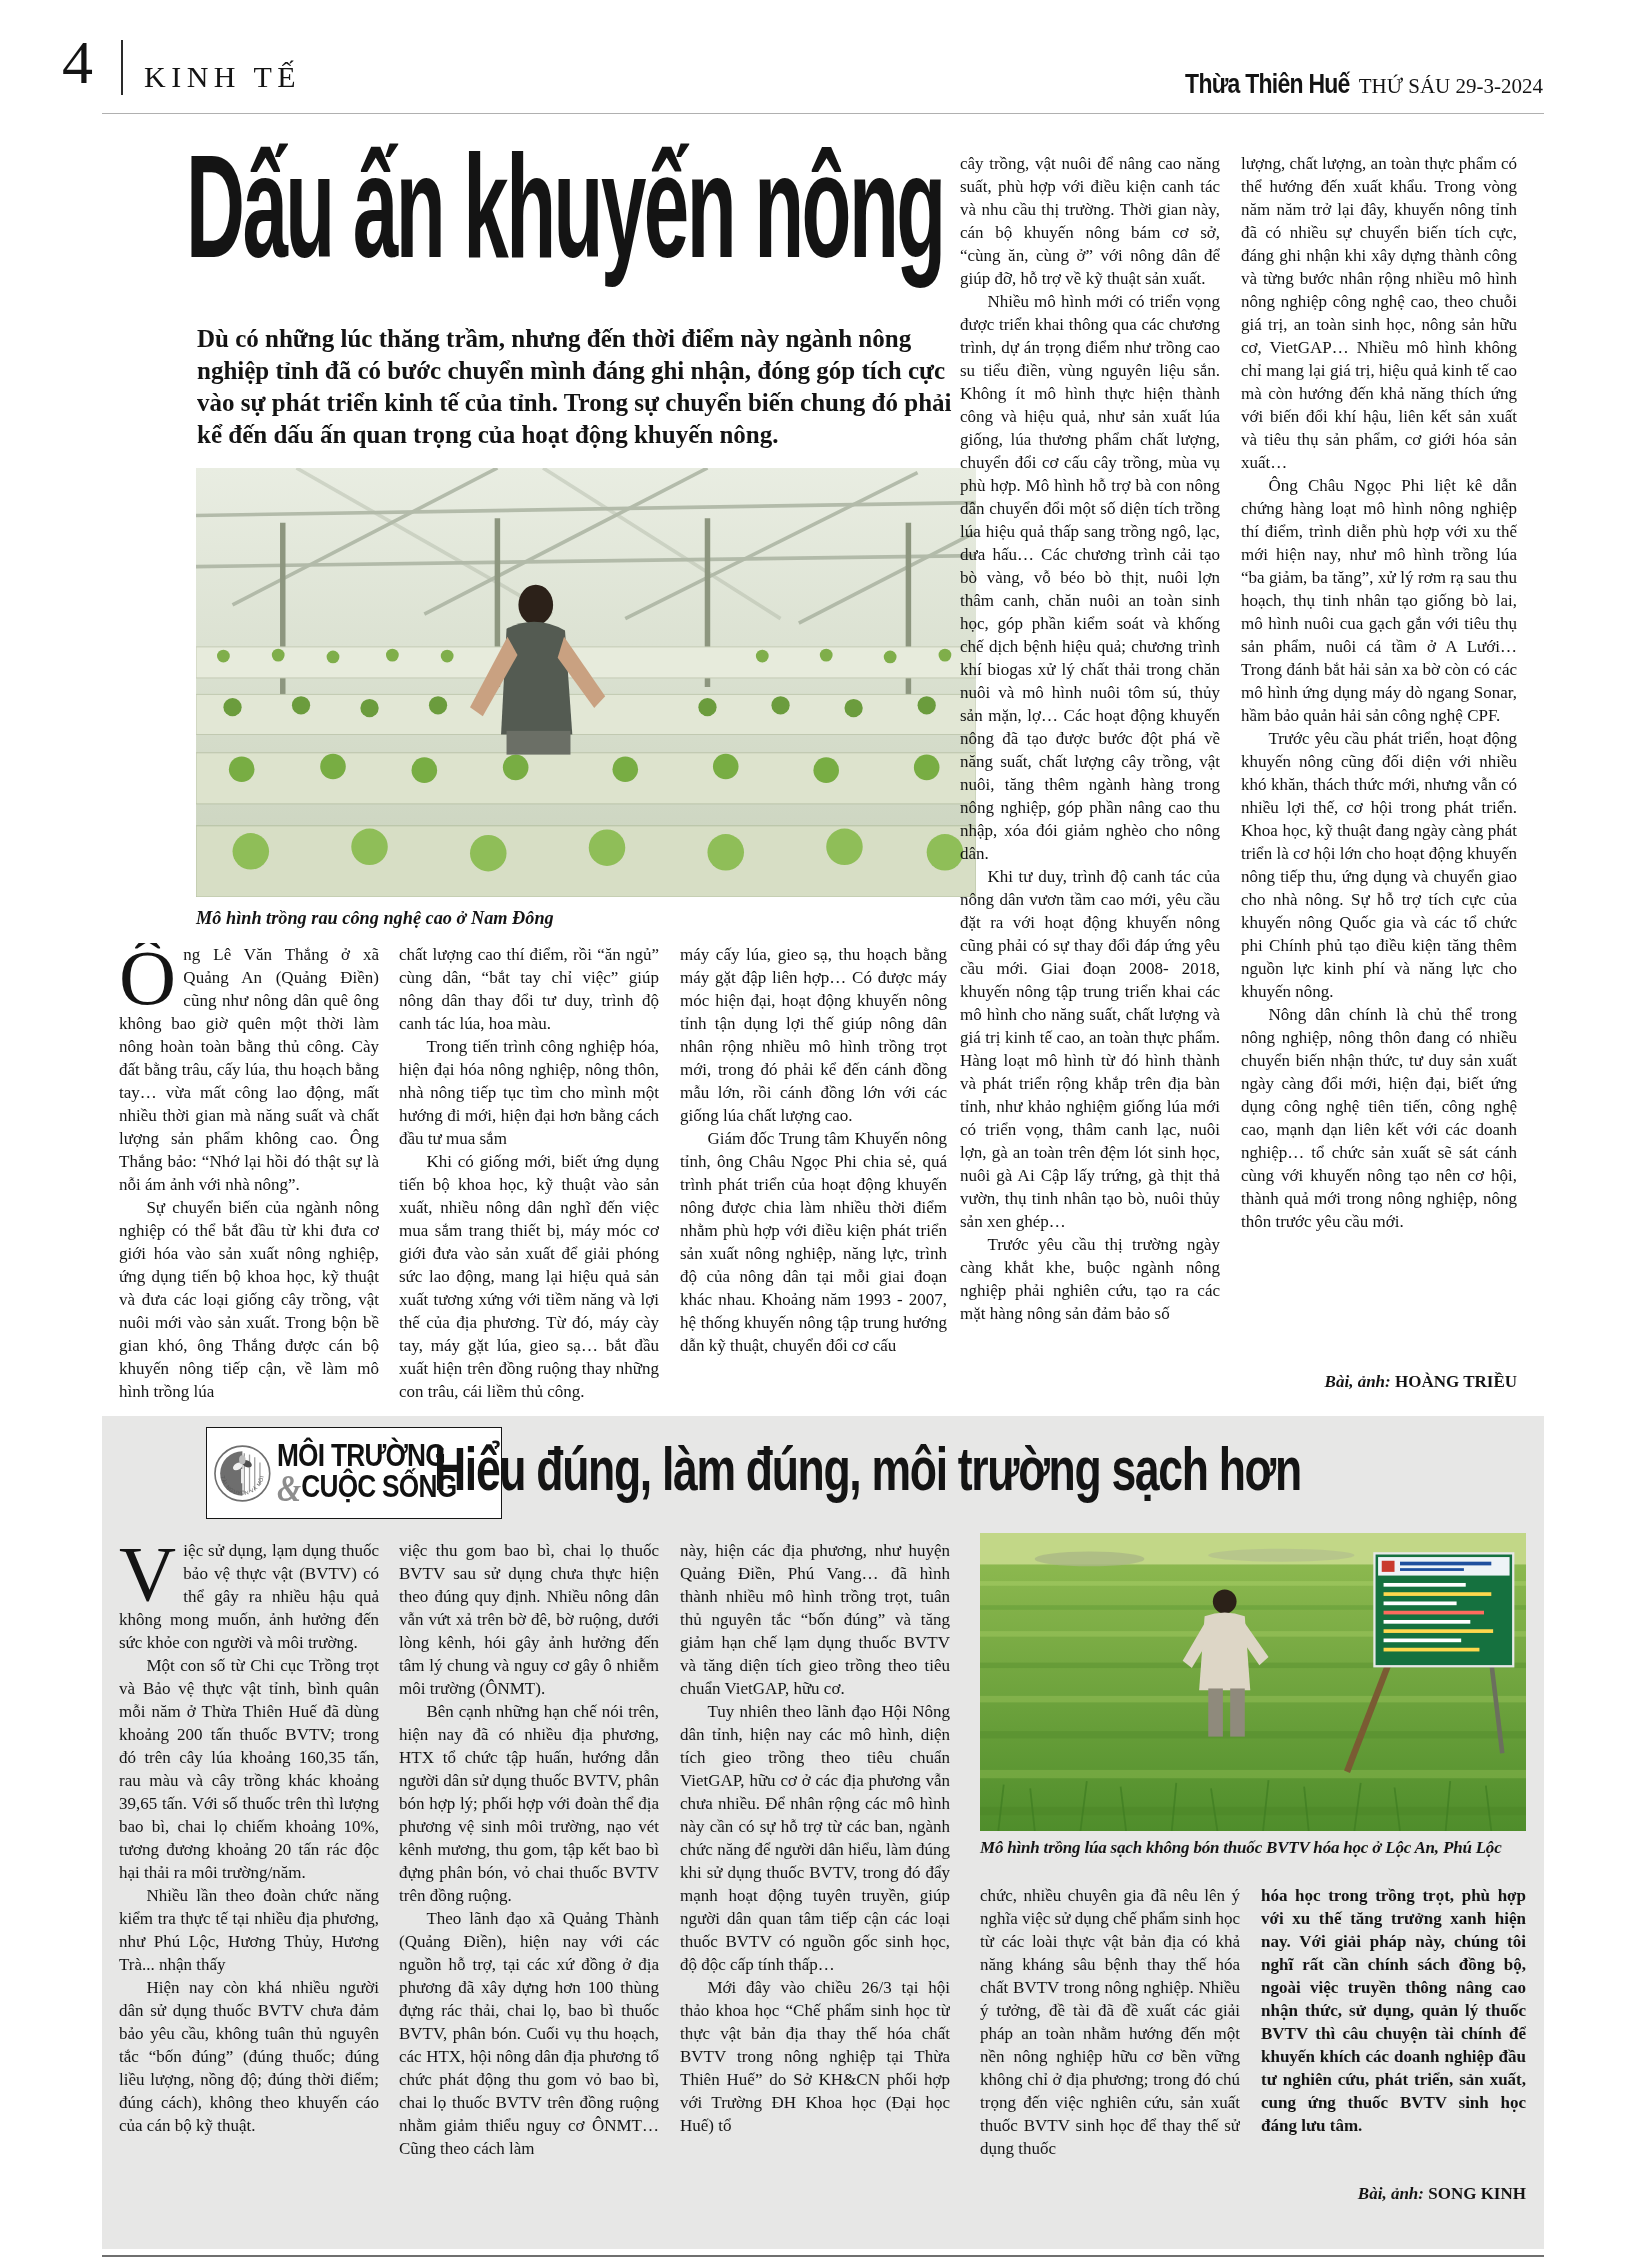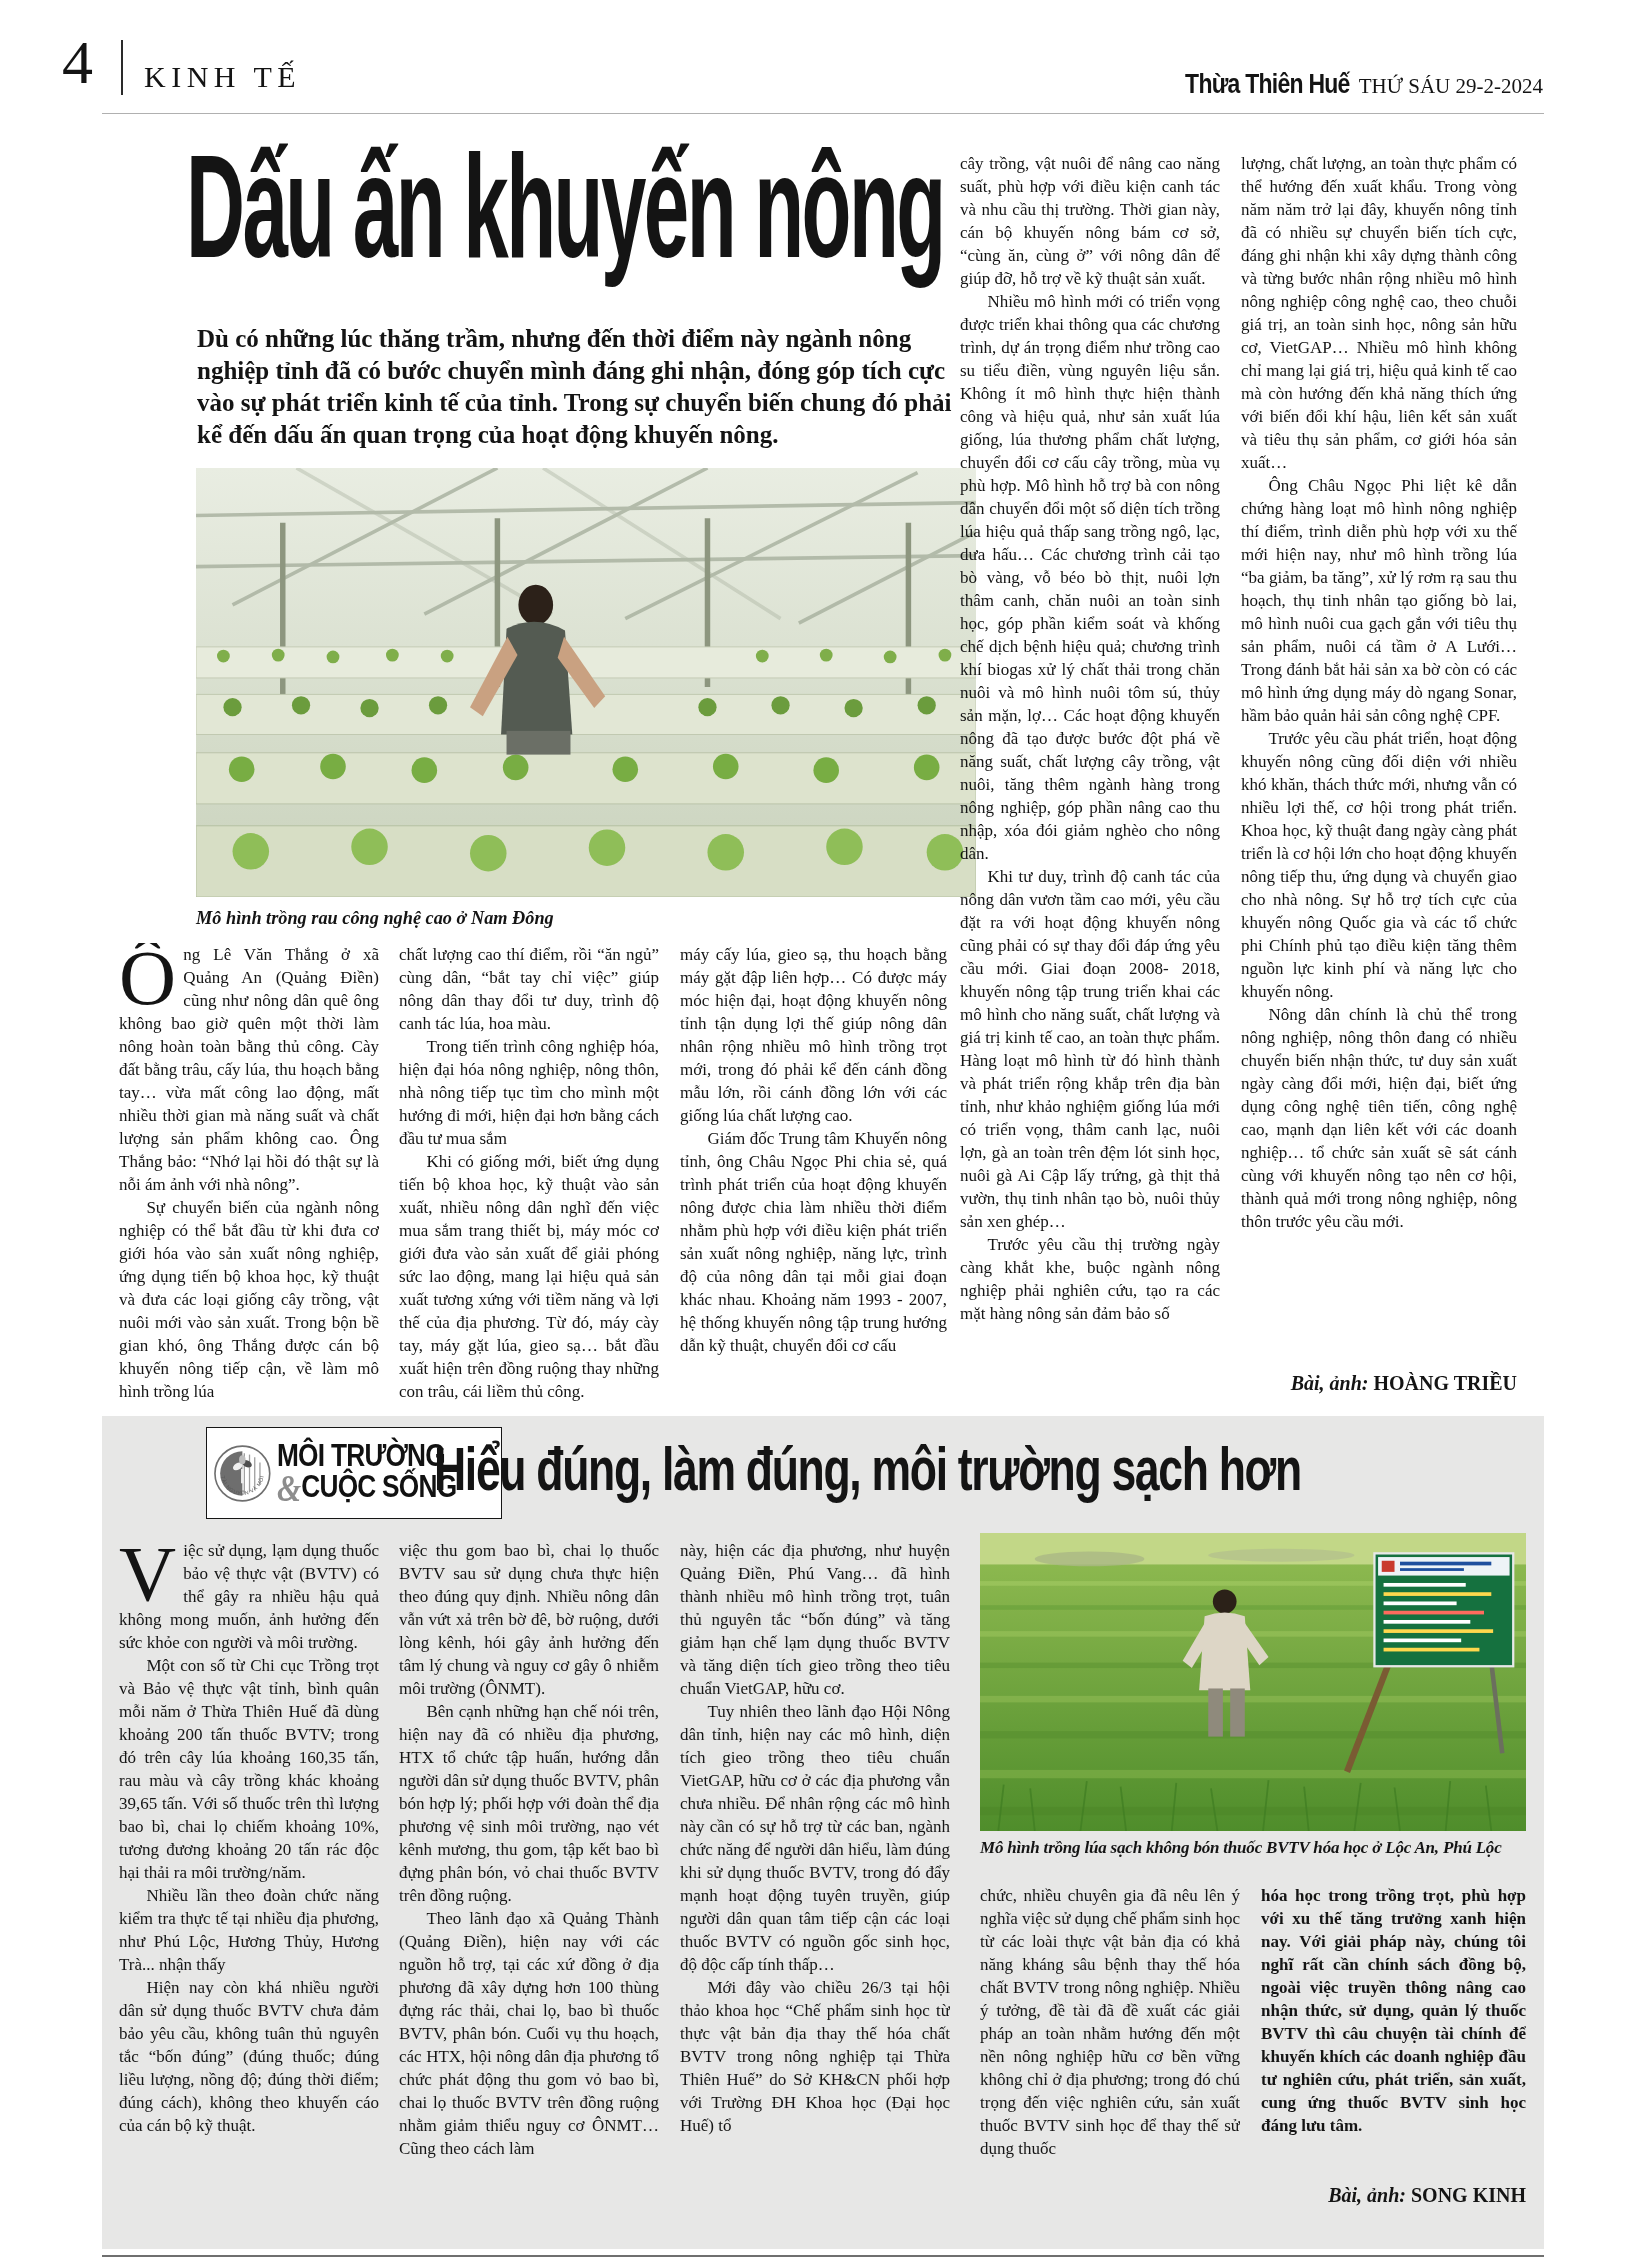--- a/index.html
+++ b/index.html
@@ -31,21 +31,21 @@
   .col p{margin:0;text-align:justify;text-indent:27.4px;font-size:17px;line-height:23px;}
   .col p.cont,.col p.dropp{text-indent:0;}
   .dropcap{float:left;font-size:79px;line-height:58px;padding:5.5px 7.3px 0 0;}
 
   #mc1{left:119px;top:943px;width:260px;height:471px;}
   #mc2{left:399px;top:943px;width:260px;height:471px;}
   #mc3{left:680px;top:943px;width:267px;height:471px;}
   #mc4{left:960px;top:152px;width:260px;height:1220px;}
   #mc5{left:1241px;top:152px;width:276px;height:1215px;}
 
-  .byline{font-size:20px;white-space:nowrap;}
+  .byline{font-size:17px;white-space:nowrap;}
   .bl-label{font-weight:bold;font-style:italic;}
   .bl-name{font-weight:bold;}
   #main-byline{position:absolute;left:1241px;top:1372px;width:276px;text-align:right;}
 
   
   .env-box{position:absolute;left:102px;top:1416px;width:1442px;height:833px;background:#e7e7e6;}
   .kicker-box{position:absolute;left:206px;top:1427px;width:296px;height:92px;background:#fff;
               border:1.8px solid #161616;box-sizing:border-box;display:flex;align-items:center;
               gap:5.5px;padding:3.7px 5.5px;}
   .kicker-text{font-family:"Liberation Sans",sans-serif;font-weight:bold;line-height:.95;color:#111;}
@@ -72,21 +72,21 @@
 </style>
 </head>
 <body>
 
 <div class="page">
 
   <div class="pagenum">4</div>
   <div class="pagenum-rule"></div>
   <div class="section-label">KINH TẾ</div>
   <div class="mast-group">
-    <span class="paper-name">Thừa Thiên Huế</span><span class="issue-date">THỨ SÁU 29-2-2024</span>
+    <span class="paper-name">Thừa Thiên Huế</span><span class="issue-date">THỨ SÁU 29-3-2024</span>
   </div>
   <div class="header-rule"></div>
 
   <h1 class="main-title"><span class="squeeze">Dấu ấn khuyến nông</span></h1>
 
   <p class="lede">Dù có những lúc thăng trầm, nhưng đến thời điểm này ngành nông nghiệp tỉnh đã có bước chuyển mình đáng ghi nhận, đóng góp tích cực vào sự phát triển kinh tế của tỉnh. Trong sự chuyển biến chung đó phải kể đến dấu ấn quan trọng của hoạt động khuyến nông.</p>
 
   <svg class="photo-main" viewBox="0 0 854 470" preserveAspectRatio="none">
     <defs>
       <linearGradient id="ghbg" x1="0" y1="0" x2="0" y2="1">

